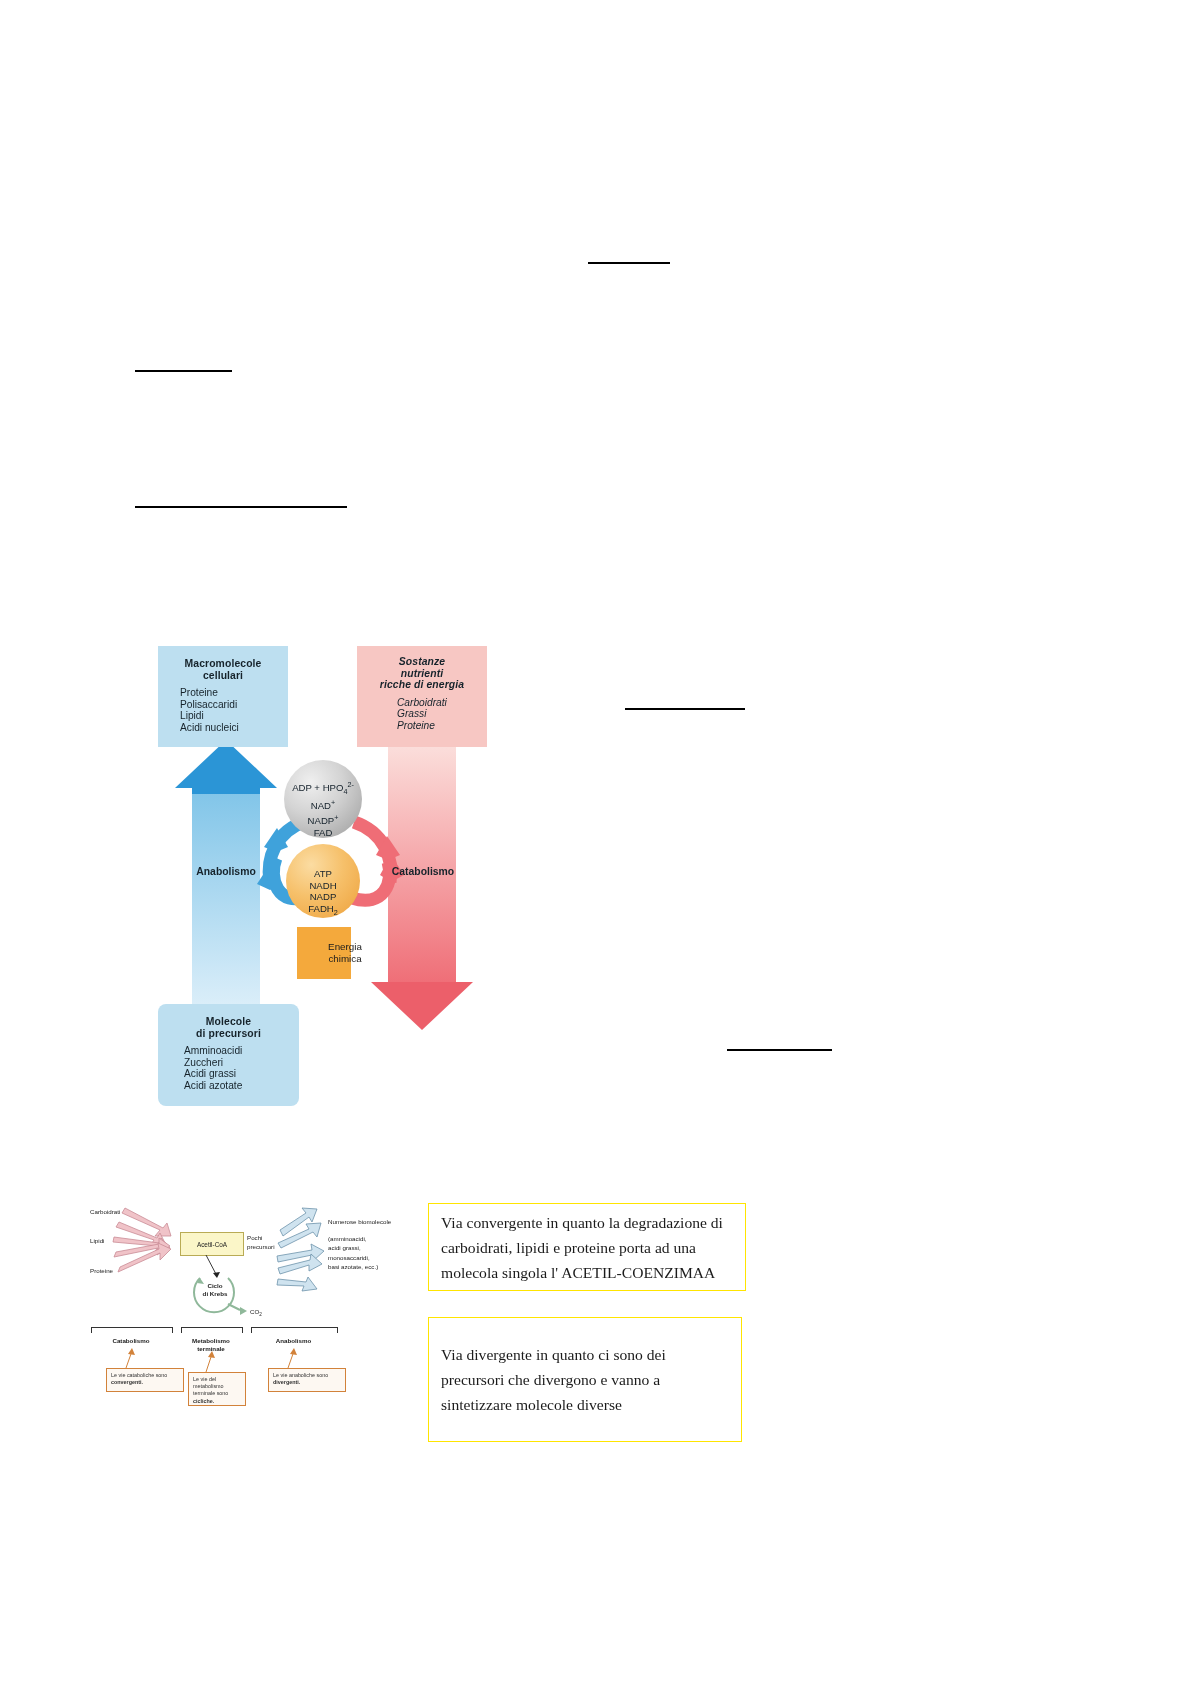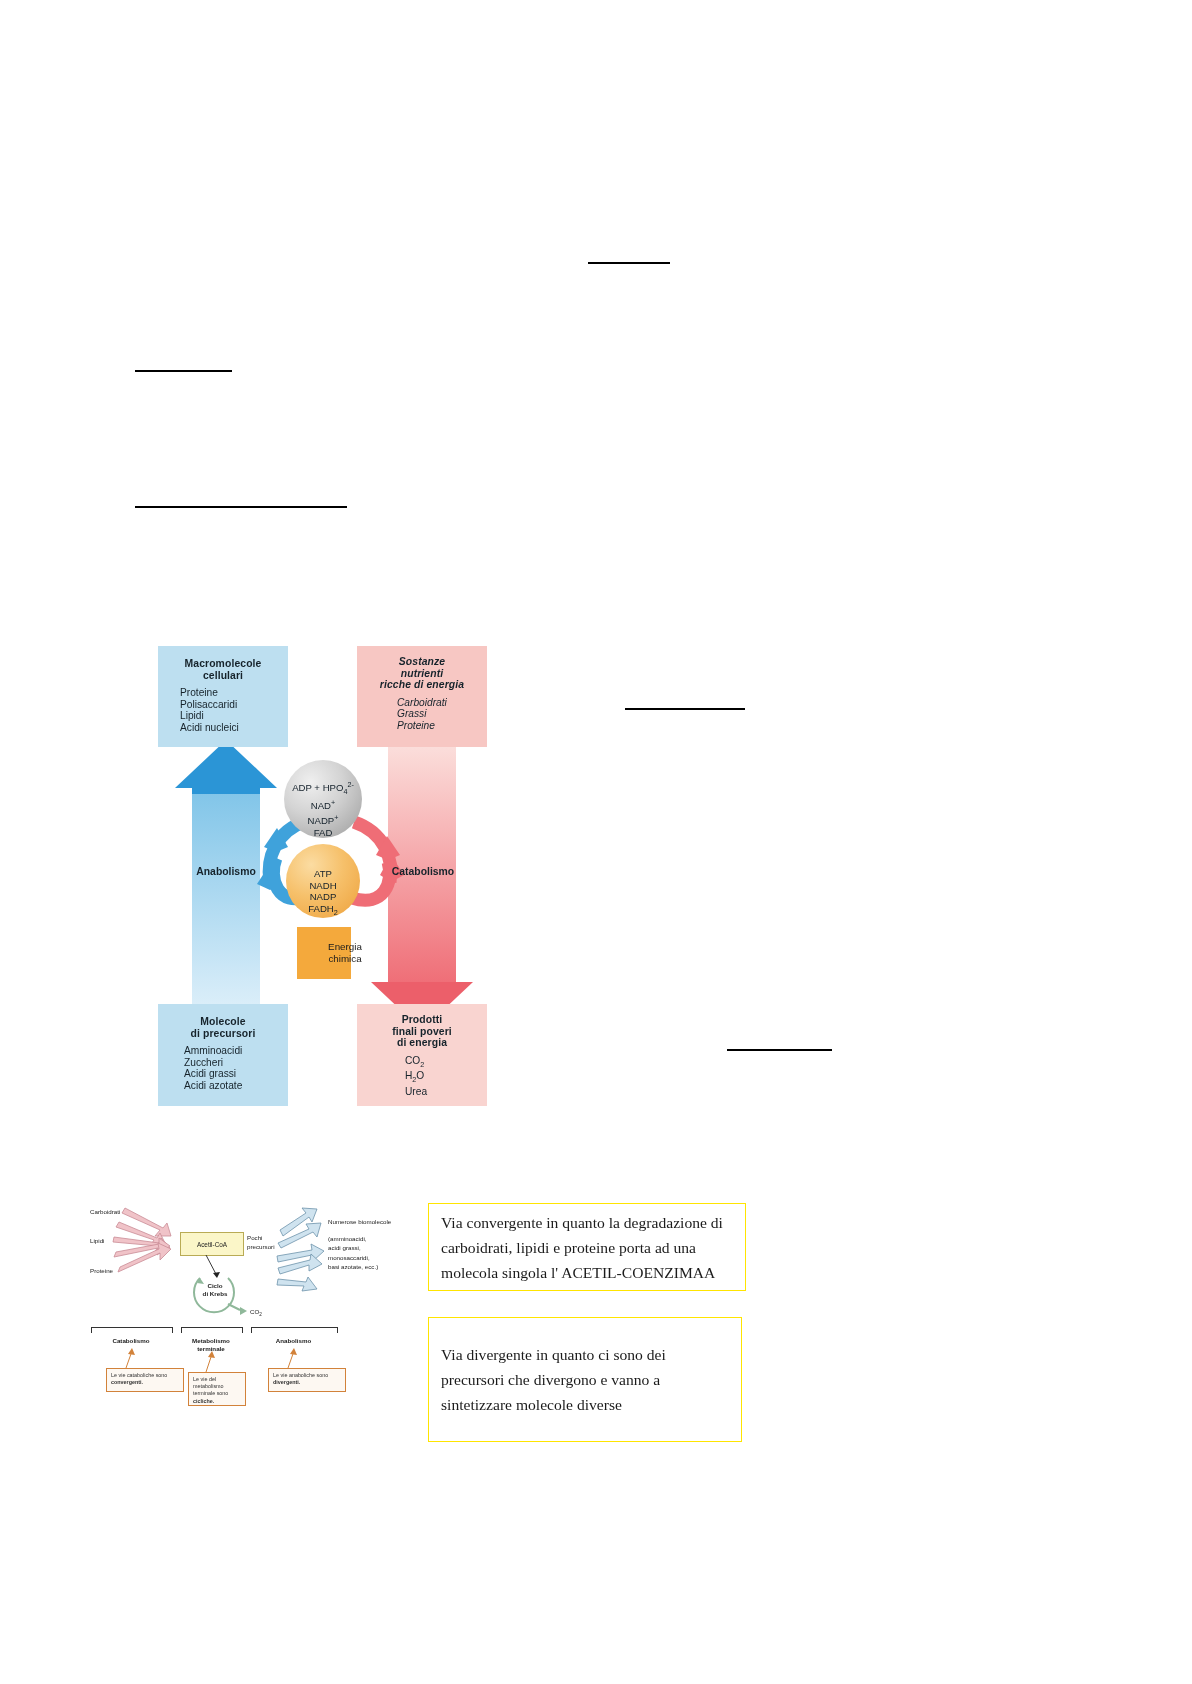--- a/index.html
+++ b/index.html
@@ -154,45 +154,33 @@
     </div>
 
     <div class="box bx-orange" style="left:139px;top:281px;width:54px;height:52px;display:flex;align-items:center;
                 justify-content:center;text-align:center;font-size:9.8px;line-height:12px;color:#1b1b1b;">
       <div>
         <div>Energia</div>
         <div>chimica</div>
       </div>
     </div>
 
-    <div class="box bx-blue" style="left:0;top:358px;width:130px;height:102px;padding:12px 0 0 0;">
+    <div class="box bx-blue" style="left:0;top:358px;width:141px;height:102px;padding:12px 0 0 0;border-radius:8px;">
       <div class="ttl">
         <span>Molecole</span><br>
         <span>di precursori</span>
       </div>
       <div class="lst" style="padding-left:26px;">
         <div>Amminoacidi</div>
         <div>Zuccheri</div>
         <div>Acidi grassi</div>
         <div>Acidi azotate</div>
       </div>
     </div>
 
-    <div class="box bx-pink2" style="left:199px;top:358px;width:130px;height:102px;padding:10px 0 0 0;">
-      <div class="ttl">
-        <span>Prodotti</span><br>
-        <span>finali poveri</span><br>
-        <span>di energia</span>
-      </div>
-      <div class="lst" style="padding-left:48px;">
-        <div>CO<sub>2</sub></div>
-        <div>H<sub>2</sub>O</div>
-        <div>Urea</div>
-      </div>
-    </div>
   </div>
 
   <div id="fig2">
 
     <svg width="320" height="200" style="position:absolute;left:0;top:0;">
       <g fill="#f0c3c8" stroke="#c98c96" stroke-width="0.8">
         <path d="M34 17 L72 34 L67 40 L83 40 L79 27 L75 32 L37 12 Z"></path>
         <path d="M28 31 L66 44 L62 50 L78 49 L72 37 L69 42 L31 26 Z"></path>
         <path d="M25 46 L70 50 L67 56 L82 52 L73 42 L71 47 L26 41 Z"></path>
         <path d="M26 61 L70 52 L69 59 L82 50 L71 42 L71 48 L28 56 Z"></path>

